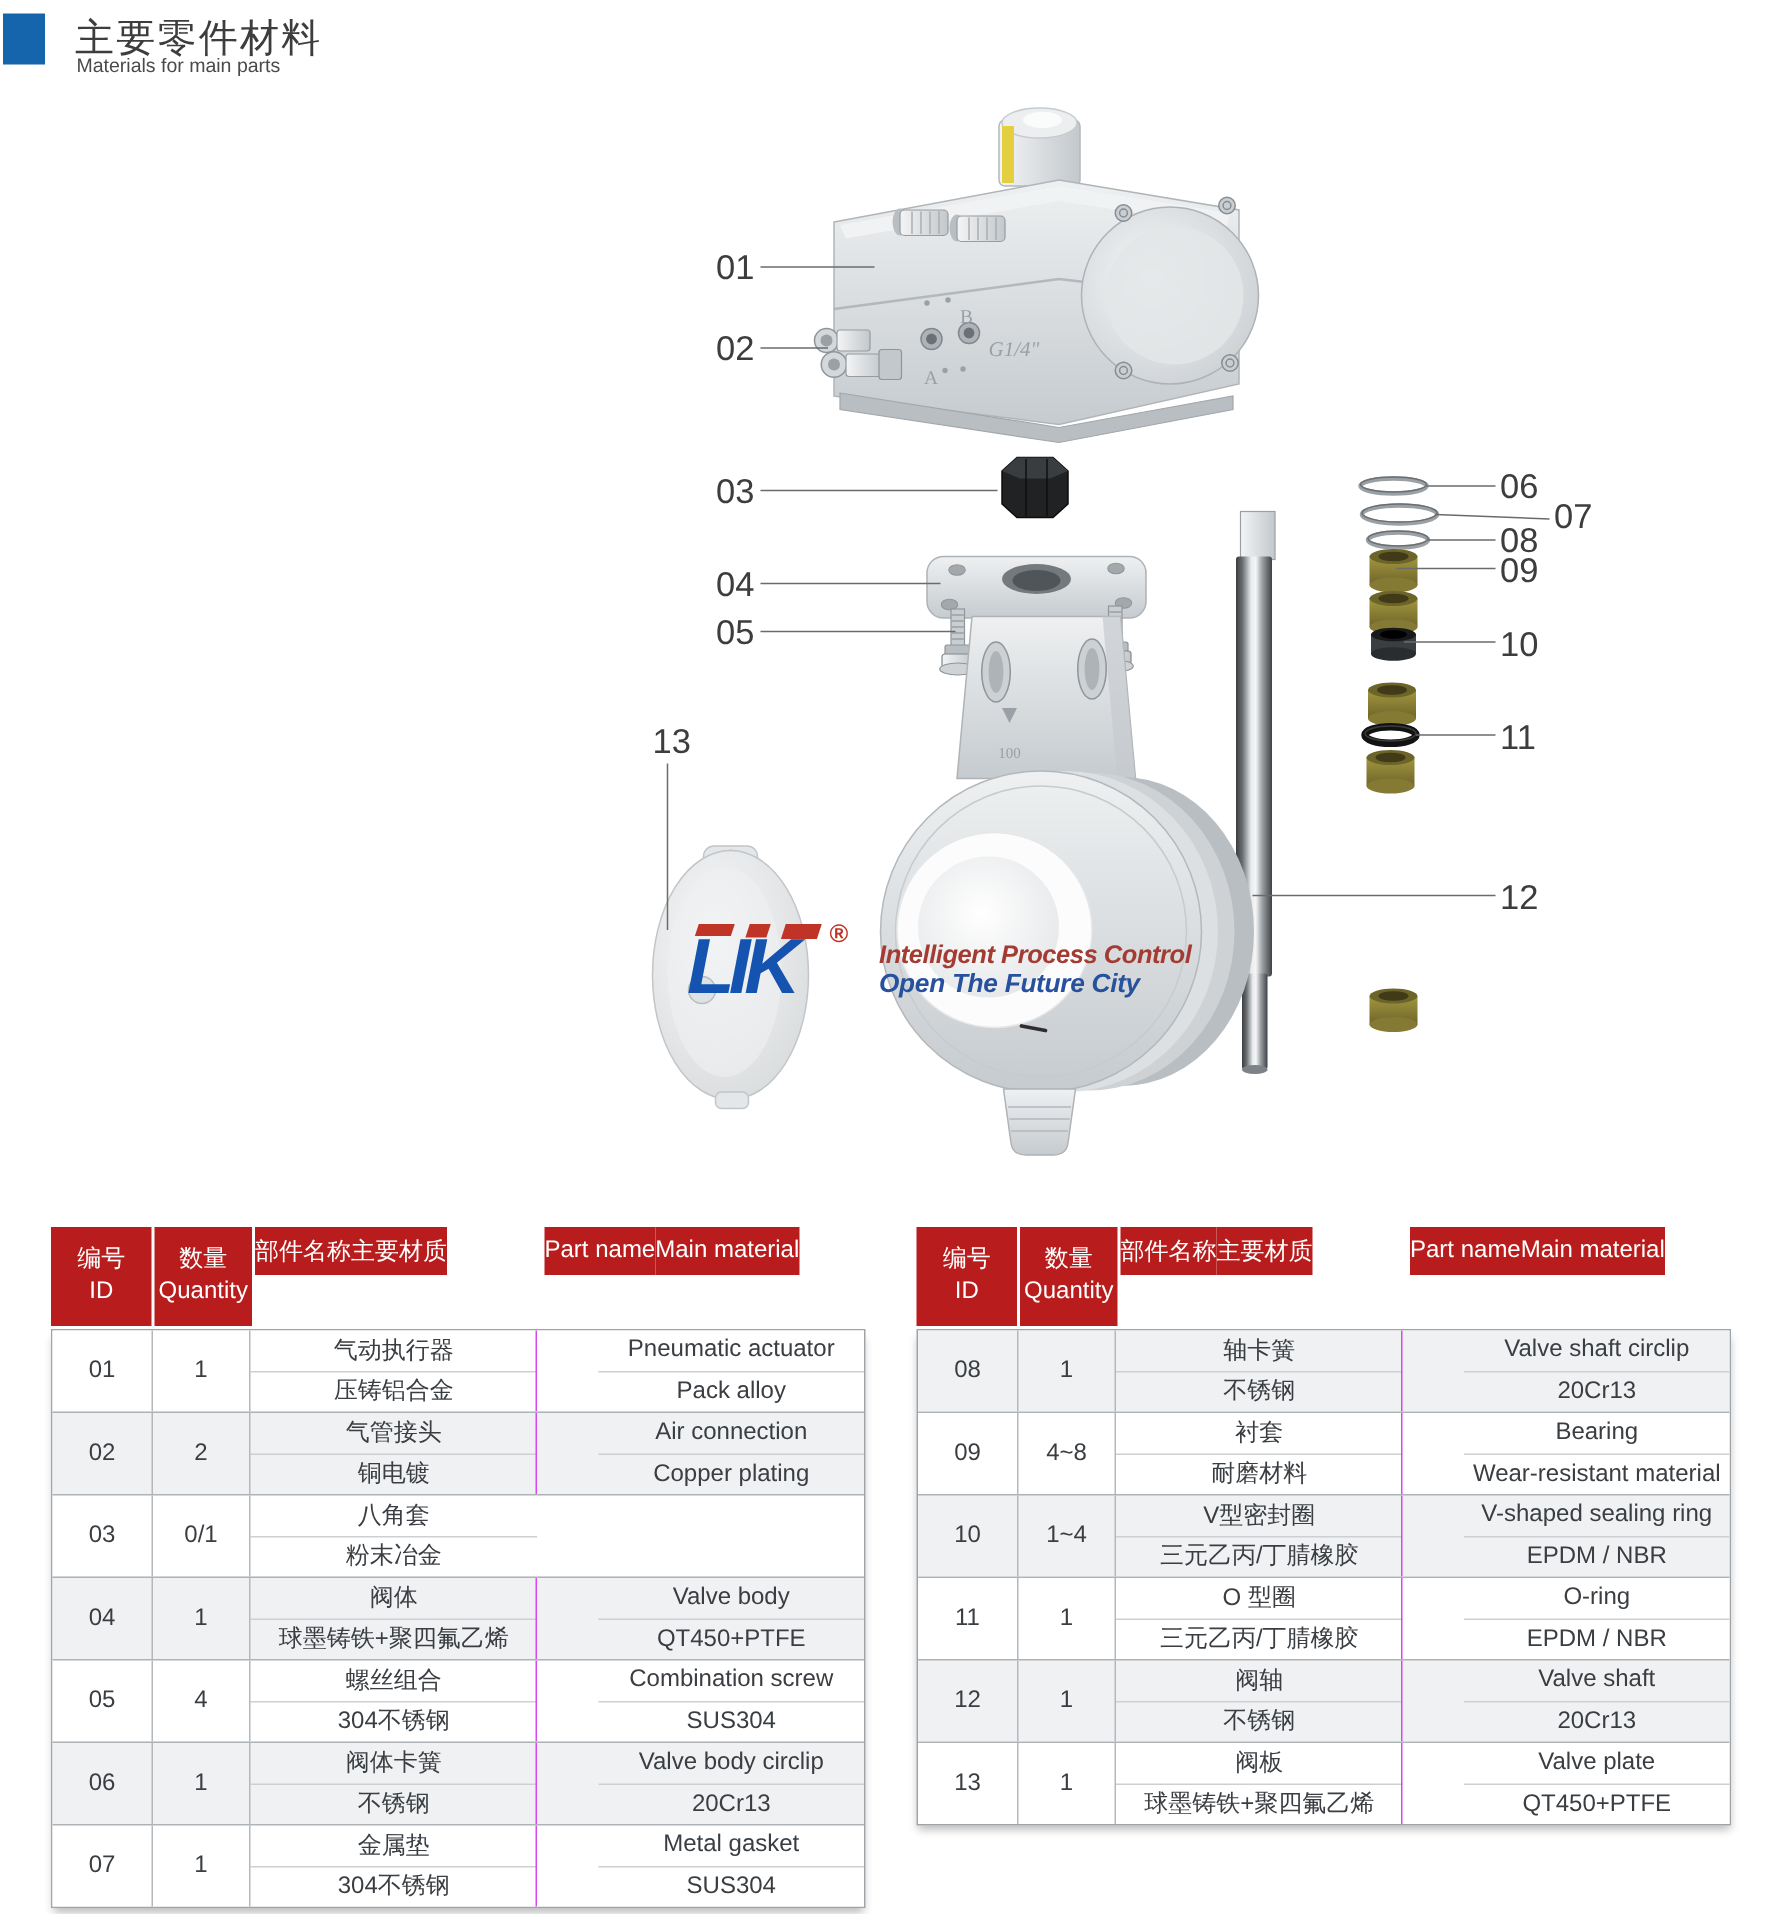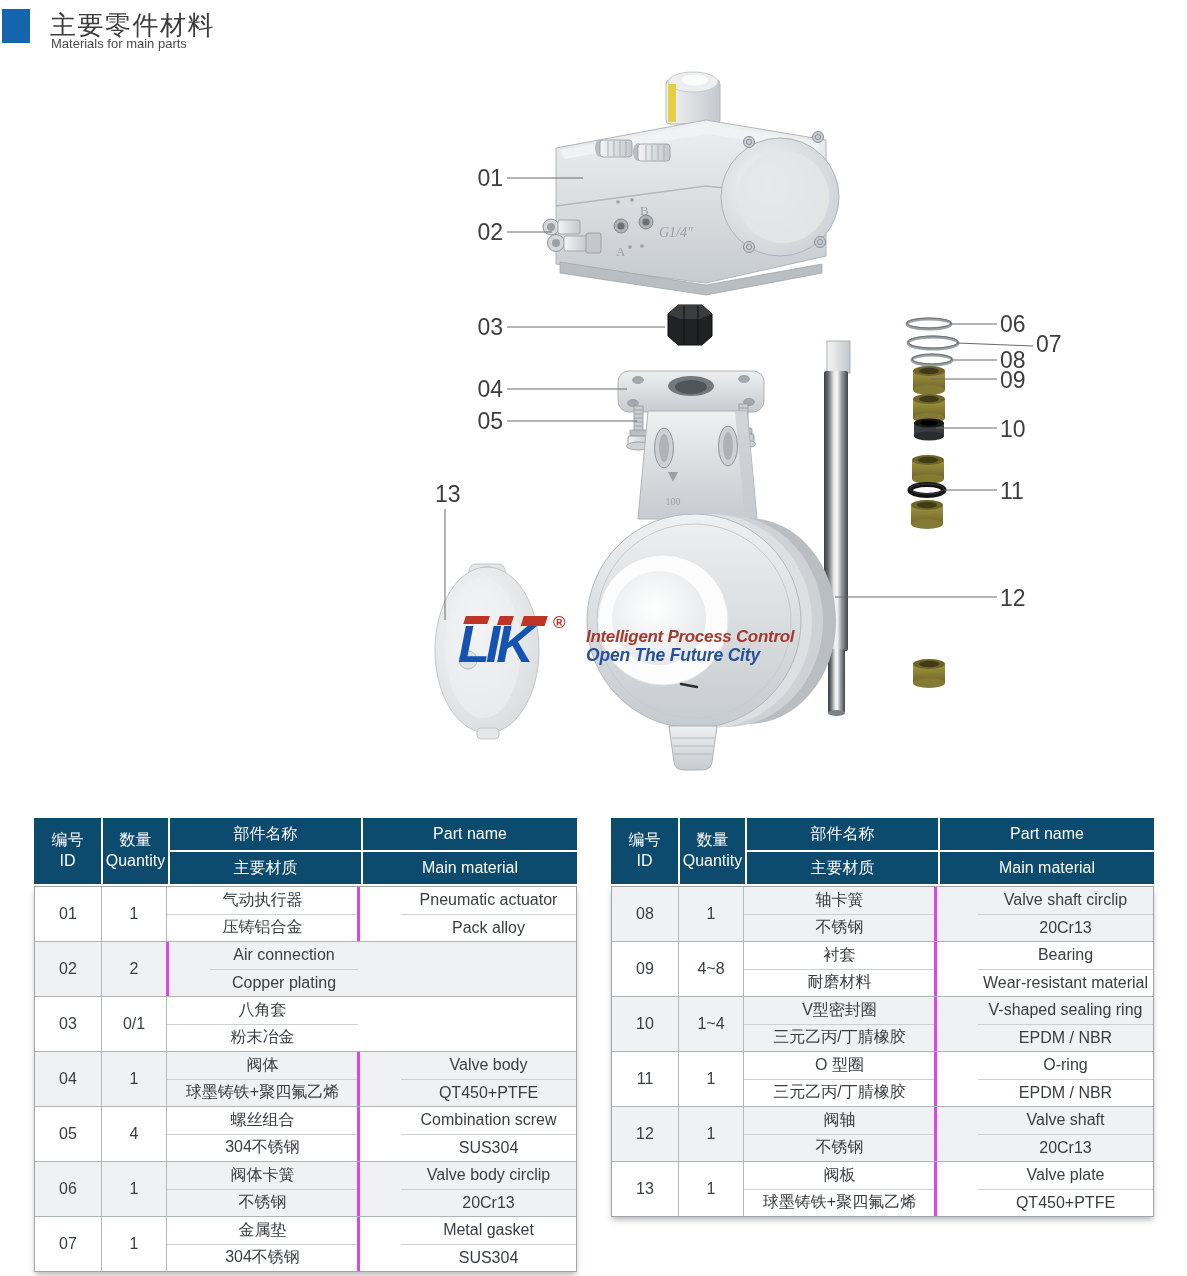--- a/index.html
+++ b/index.html
@@ -15,34 +15,34 @@
   
   #diagram{position:absolute;left:0;top:0;width:1187px;height:812px;}
   .callout{font-size:23px;fill:#3d3d3d;font-family:"Liberation Sans",sans-serif;}
   .leader{stroke:#6b6b6b;stroke-width:1;fill:none;}
   .engrave{fill:#9aa0a5;font-family:"Liberation Serif",serif;}
   
   .ptable{position:absolute;width:543px;}
   #table-left{left:34px;top:818px;}
   #table-right{left:611px;top:818px;}
   .thead{display:grid;grid-template-columns:67px 65px 191px 1fr;column-gap:2px;}
-  .hcell{background:#0c4a6e;color:#fff;display:flex;align-items:center;justify-content:center;font-size:16px;text-align:right;}
+  .hcell{background:#b91c1c;color:#fff;display:flex;align-items:center;justify-content:center;font-size:16px;text-align:right;}
   .hspan{height:66px;flex-direction:column;line-height:1.3;}
-  .hcol{display:flex;flex-direction:column;row-gap:2px;border-radius:12px;}
+  .hcol{display:flex;flex-direction:row;row-gap:2px;border-radius:12px;}
   .hcol .hcell{height:32px;}
   .tbody{margin-top:2px;border:1px solid #9ea4a8;box-shadow:0 4px 6px -1px rgba(0,0,0,0.28);background:#fff;}
   .prow{display:grid;grid-template-columns:67px 65px 191px 1fr;height:54px;background:#fff;}
   .prow + .prow{border-top:1px solid #aeb3b7;}
   .prow.shaded{background:#f0f1f2;}
   .c{display:flex;align-items:center;justify-content:center;font-size:16px;color:#3a3e42;text-align:center;}
   .cid,.cqty{border-right:1px solid #b3b8bc;}
   .csplit{display:flex;flex-direction:column;}
   .csplit .c{flex:1;}
   .csplit .top{border-bottom:1px solid #ccd0d3;}
-  .col4{border-left:3px solid #d946ef;margin-left:-1px;padding-left:41px;}
+  .col4{border-left:1px solid #d946ef;margin-left:-1px;padding-left:41px;}
 </style>
 </head>
 <body>
 
 <div class="hdr-square"></div>
 <div class="hdr-title">主要零件材料</div>
 <div class="hdr-sub">Materials for main parts</div>
 
 <svg id="diagram" viewBox="0 0 1187 812" xmlns="http://www.w3.org/2000/svg">
   <defs>
@@ -312,20 +312,24 @@
           <div class="c">压铸铝合金</div>
         </div>
         <div class="csplit col4">
           <div class="c top">Pneumatic actuator</div>
           <div class="c">Pack alloy</div>
         </div>
       </div>
       <div class="prow shaded">
         <div class="c cid">02</div>
         <div class="c cqty">2</div>
+        <div class="csplit">
+          <div class="c top">气管接头</div>
+          <div class="c">铜电镀</div>
+        </div>
         <div class="csplit col4">
           <div class="c top">Air connection</div>
           <div class="c">Copper plating</div>
         </div>
       </div>
       <div class="prow">
         <div class="c cid">03</div>
         <div class="c cqty">0/1</div>
         <div class="csplit">
           <div class="c top">八角套</div>

